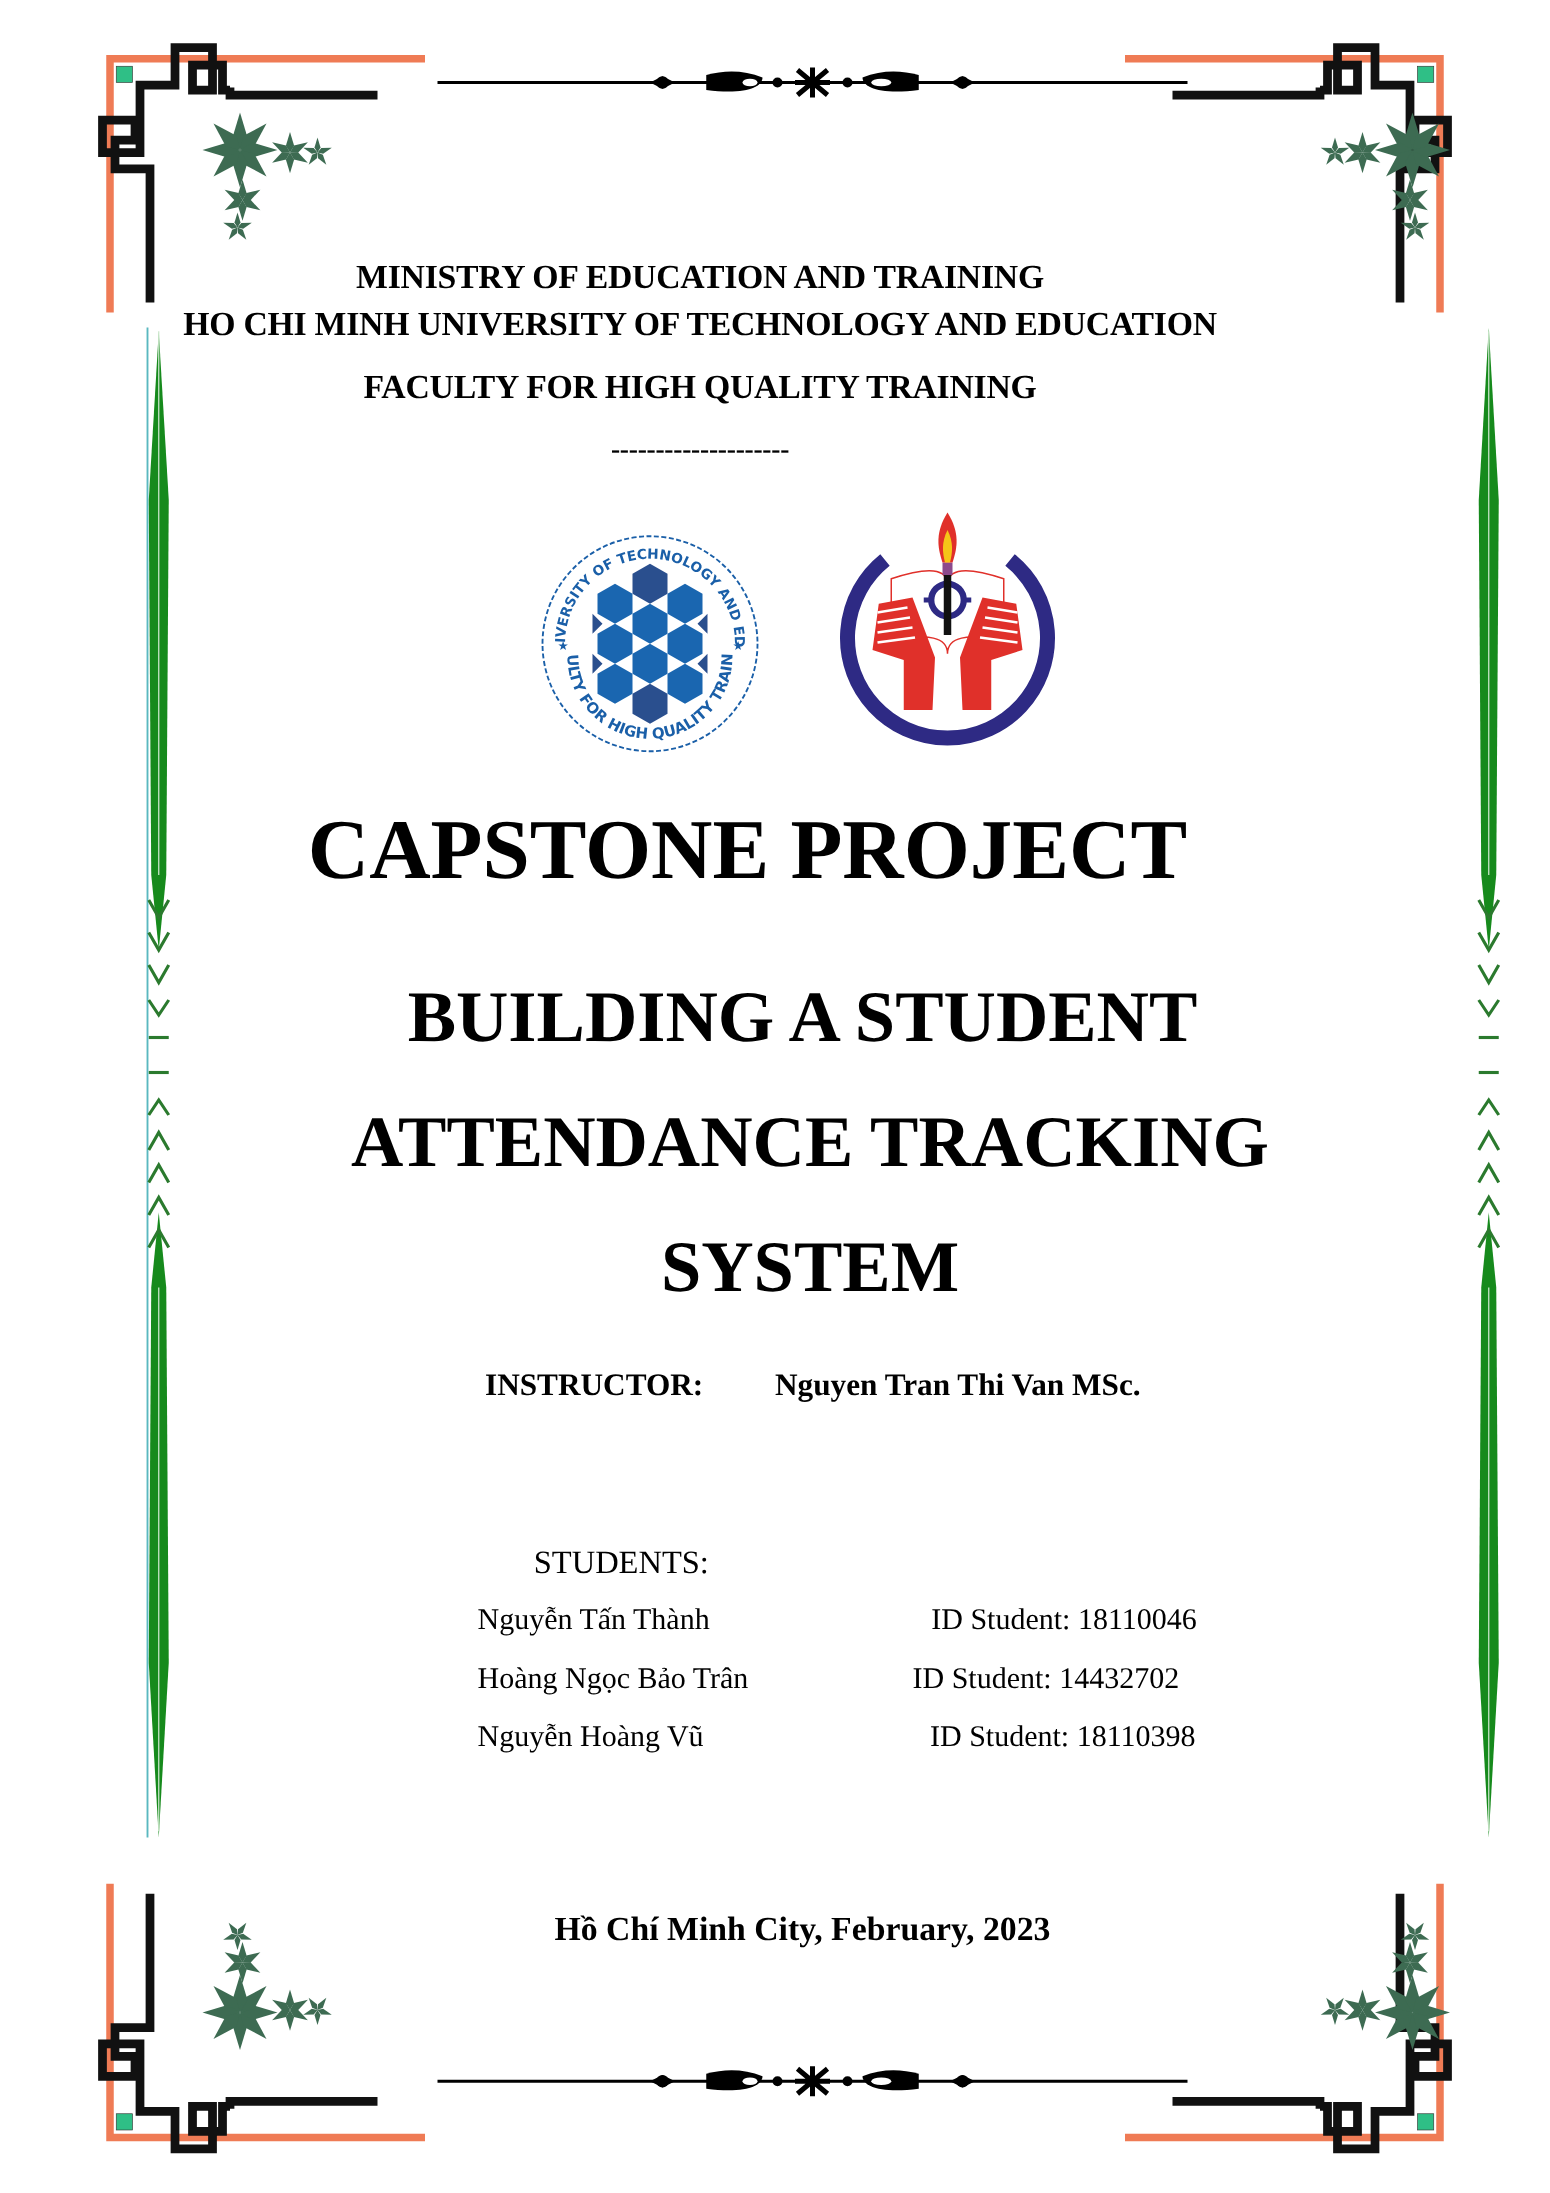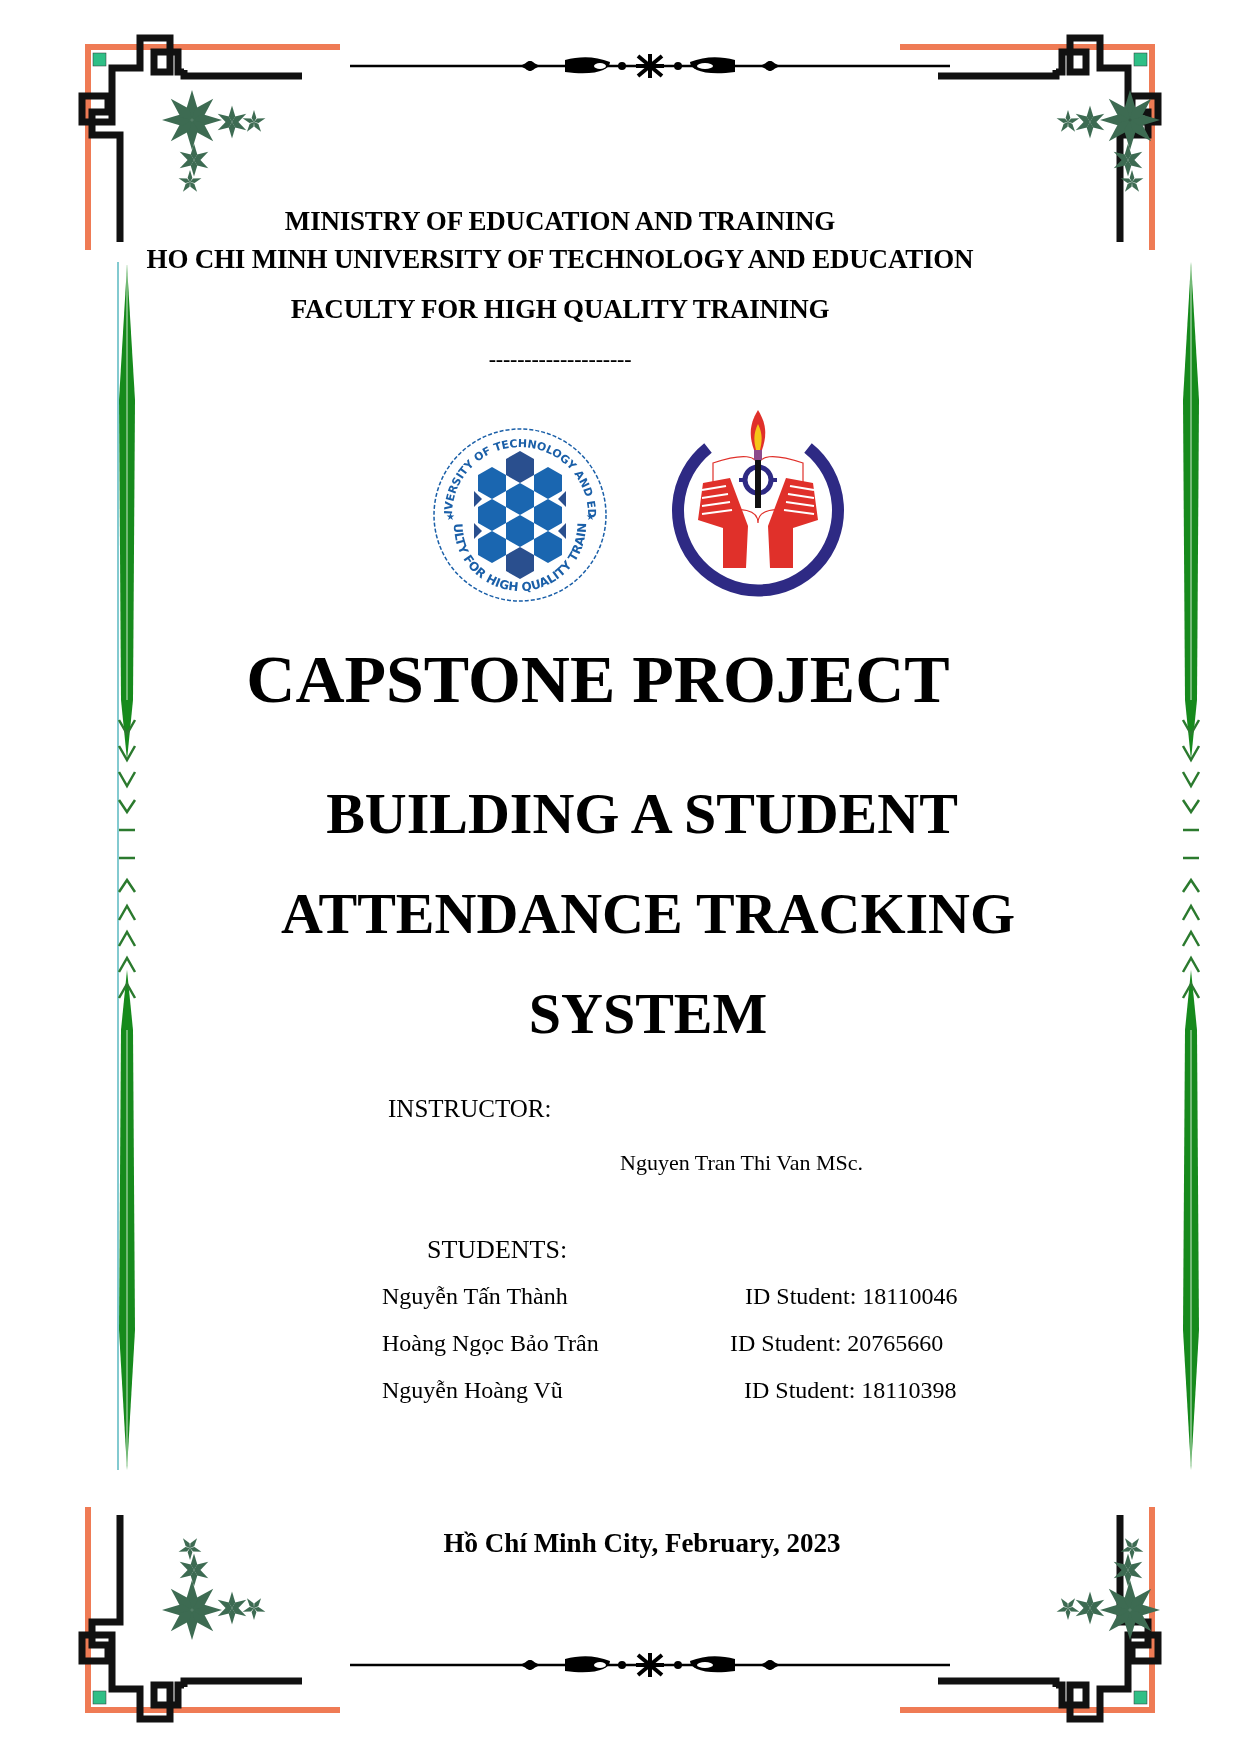--- a/index.html
+++ b/index.html
@@ -5,21 +5,21 @@
   html, body { margin: 0; padding: 0; background: #ffffff; }
   body { width: 1240px; height: 1754px; position: relative; overflow: hidden;
          font-family: "Liberation Serif", "DejaVu Serif", serif; color: #000; }
   .abs { position: absolute; }
   .deco { position: absolute; left: 0; top: 0; pointer-events: none; }
   .hdr { position: absolute; left: 0; width: 1120px; text-align: center; font-weight: bold;
          font-size: 27px; letter-spacing: -0.2px; white-space: nowrap; }
   .title-main { position: absolute; left: 0; width: 1240px; text-align: center; font-weight: bold;
                 white-space: nowrap; }
   .reg { font-size: 24px; white-space: nowrap; position: absolute; }
-  .b { font-weight: normal; }
+  .b { font-weight: bold; }
 </style>
 </head>
 <body>
 
 <svg class="deco" width="1240" height="1754" viewBox="0 0 1240 1754">
   <defs>
 
     <g id="leafcluster">
       <g fill="#3d6b52">
         <path d="M0,-30 L6,-10 L0,0 L-6,-10 Z"></path>
@@ -239,30 +239,30 @@
       <line x1="146" y1="106" x2="116" y2="102"></line>
   </g>
 </svg>
 
 <div class="title-main" style="top:640px; font-size:68px; left:-22px;">CAPSTONE PROJECT</div>
 <div class="title-main" style="top:780px; font-size:58px; left:22px;">BUILDING A STUDENT</div>
 <div class="title-main" style="top:880px; font-size:58px; left:28px;">ATTENDANCE TRACKING</div>
 <div class="title-main" style="top:980px; font-size:58px; left:28px;">SYSTEM</div>
 
 <div class="reg b" style="left:388px; top:1095px; font-size:25px;">INSTRUCTOR:</div>
-<div class="reg b" style="left:620px; top:1150px; font-size:22px;">Nguyen Tran Thi Van MSc.</div>
+<div class="reg b" style="left:620px; top:1095px; font-size:25px;">Nguyen Tran Thi Van MSc.</div>
 
 <div class="reg" style="left:382px; top:1235px; font-size:26px;margin-left:45px;">STUDENTS:</div>
 
 <div>
   <div class="reg" style="left:382px; top:1283px;">Nguyễn Tấn Thành</div>
   <div class="reg" style="left:730px; top:1283px;margin-left:15px;"><span>ID Student:</span> <span>18110046</span></div>
 </div>
 <div>
   <div class="reg" style="left:382px; top:1330px;">Hoàng Ngọc Bảo Trân</div>
-  <div class="reg" style="left:730px; top:1330px;"><span>ID Student:</span> <span>20765660</span></div>
+  <div class="reg" style="left:730px; top:1330px;"><span>ID Student:</span> <span>14432702</span></div>
 </div>
 <div>
   <div class="reg" style="left:382px; top:1377px;">Nguyễn Hoàng Vũ</div>
   <div class="reg" style="left:730px; top:1377px;margin-left:14px;"><span>ID Student:</span> <span>18110398</span></div>
 </div>
 
 <div class="title-main" style="top:1528px; font-size:27px; left:22px;">Hồ Chí Minh City, February, 2023</div>
 
 </body></html>

